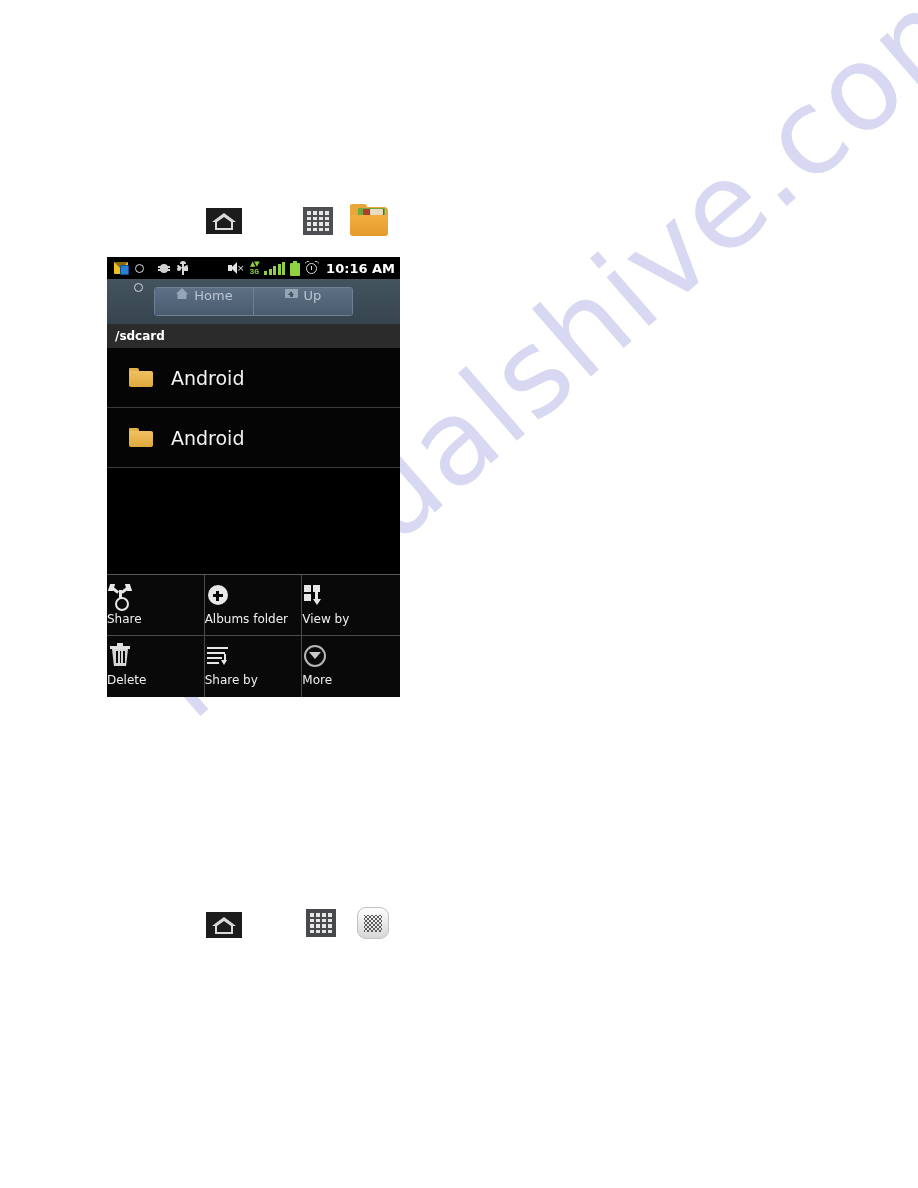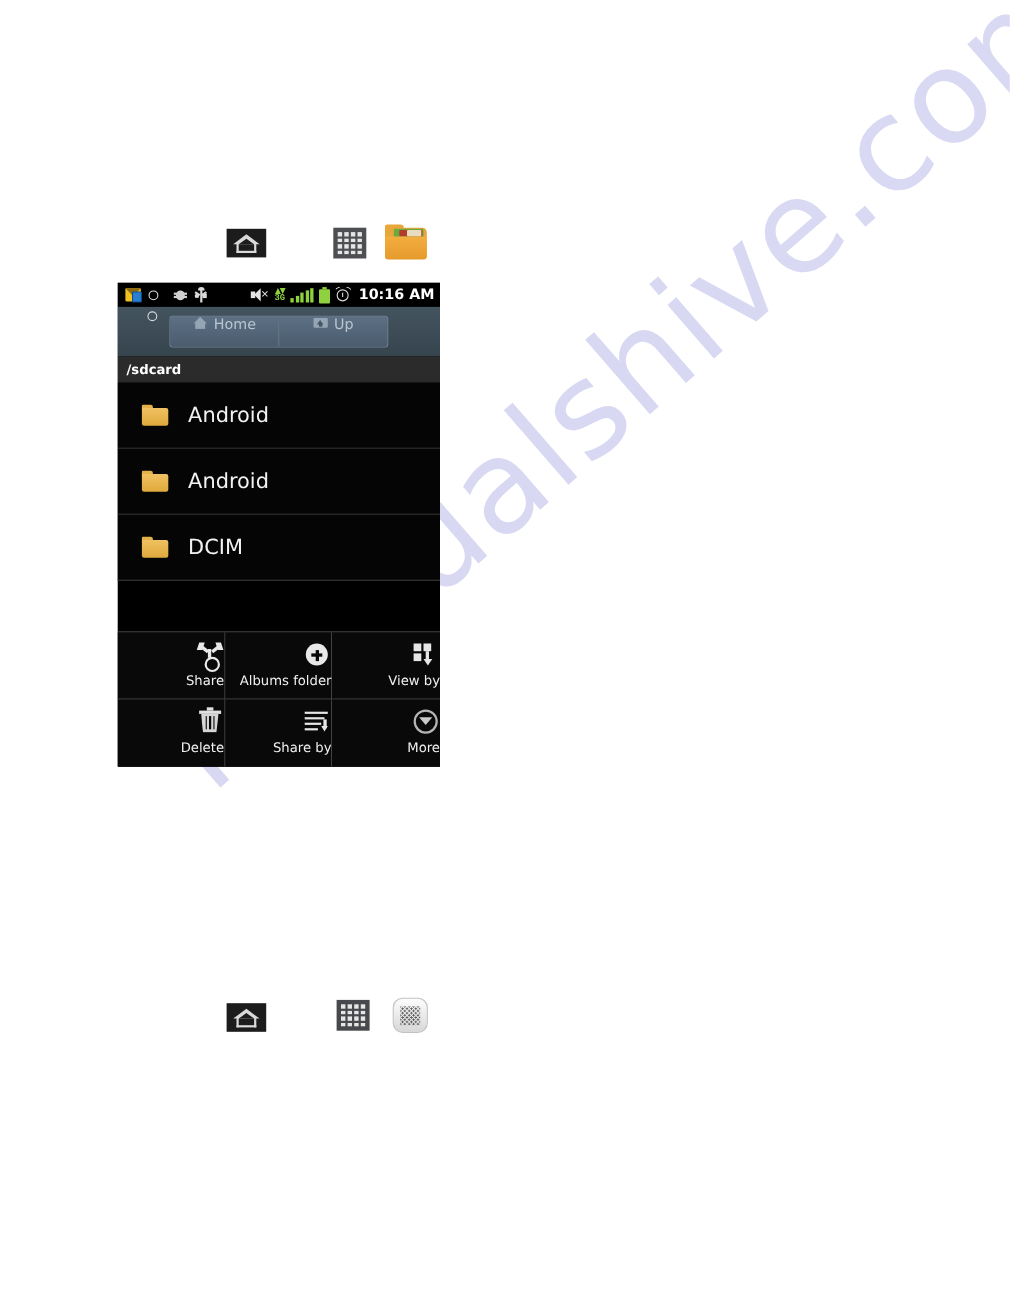--- a/index.html
+++ b/index.html
@@ -391,21 +391,21 @@
     display: grid;
     grid-template-columns: repeat(3, 1fr);
   }
   .opt {
     height: 61px;
     background: #090909;
     border-right: 1px solid #4a4a4a;
     border-bottom: 1px solid #4a4a4a;
     display: flex;
     flex-direction: column;
-    align-items: flex-end;
+    align-items: flex-start;
     justify-content: flex-start;
     padding-top: 7px;
     box-sizing: border-box;
   }
   .opt:nth-child(3n) { border-right: none; }
   .opt:nth-child(n+4) { border-bottom: none; }
   .opt-label {
     color: #f0f0f0;
     font-size: 12px;
     margin-top: 4px;
@@ -623,27 +623,20 @@
         </span>
       <span class="file-name">Android</span>
     </div>
     <div class="file-row">
       <span class="file-ic">
           <span class="tb"></span>
           <span class="bd"></span>
         </span>
       <span class="file-name">Android</span>
     </div>
-    <div class="file-row">
-      <span class="file-ic">
-          <span class="tb"></span>
-          <span class="bd"></span>
-        </span>
-      <span class="file-name">DCIM</span>
-    </div>
   </div>
 
   <div class="optmenu">
 
     <div class="opt">
       <span class="opt-ic">
         <span class="sh-n" style="left:2px;top:2px;width:5px;height:7px;transform:skewX(-18deg);"></span>
         <span class="sh-n" style="right:2px;top:2px;width:5px;height:7px;transform:skewX(18deg);"></span>
         <span class="sh-n" style="left:11.5px;top:8px;width:3px;height:8px;"></span>
         <span class="sh-n" style="left:5px;top:7px;width:7px;height:2.6px;transform:rotate(38deg);"></span>

